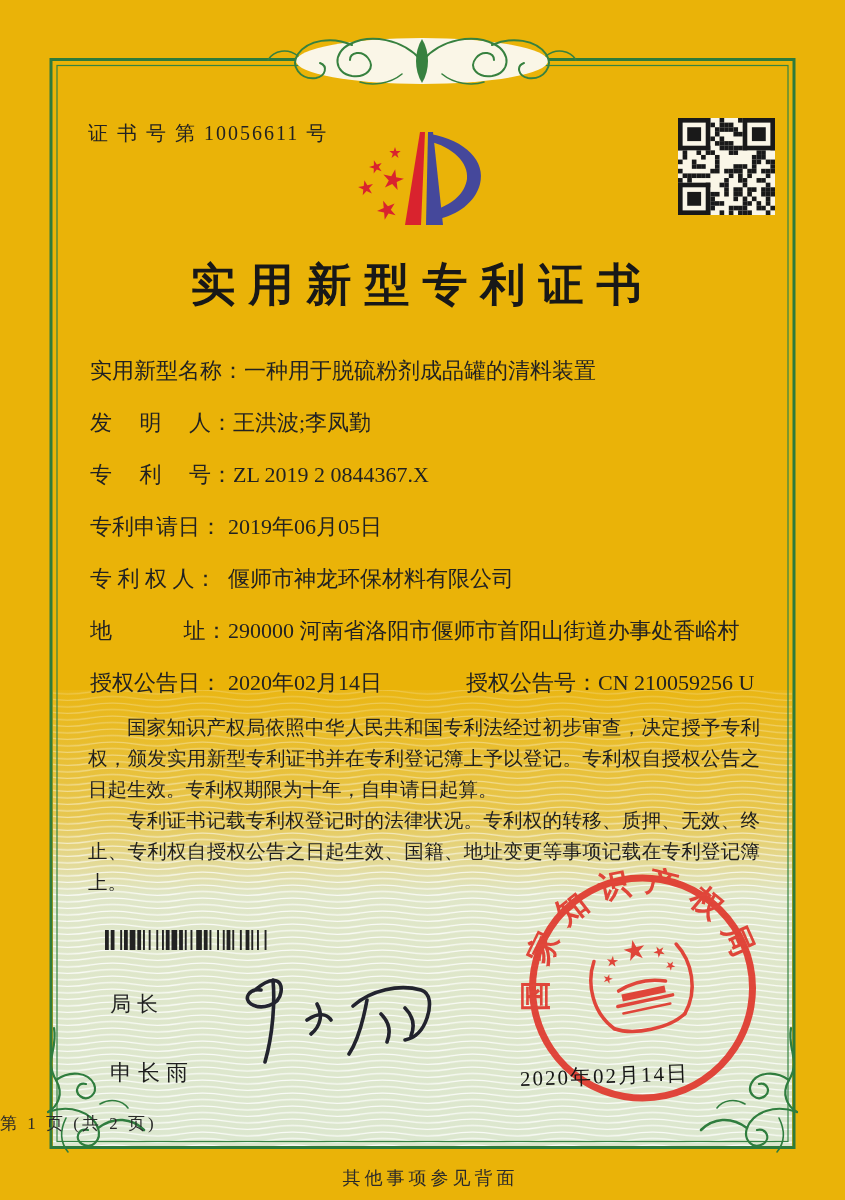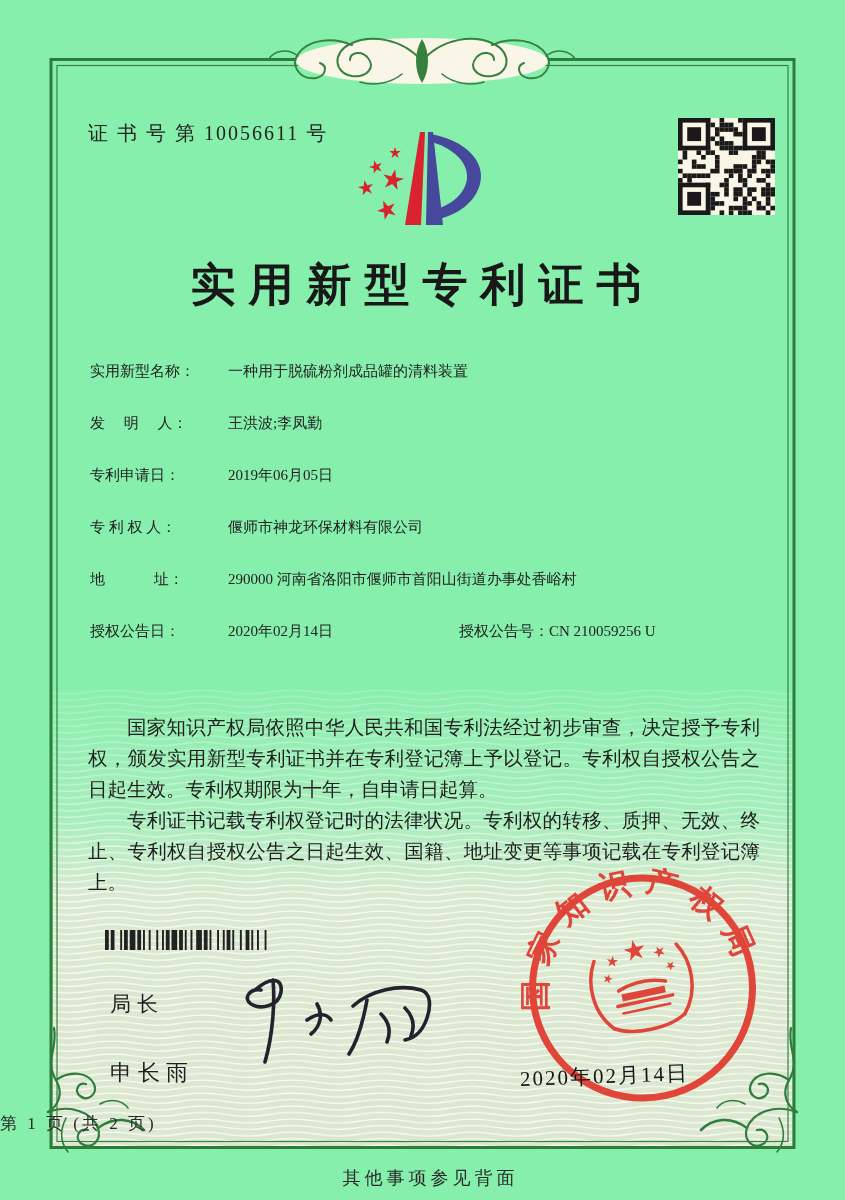--- a/index.html
+++ b/index.html
@@ -1,29 +1,29 @@
 <!DOCTYPE html>
 <html><head>
 <meta charset="utf-8">
 <style>
   html,body{margin:0;padding:0;background:#d8d5c8;}
   .page{
     position:relative;width:845px;height:1200px;margin:0 auto;
-    background:#86efac;overflow:hidden;
+    background:#eab308;overflow:hidden;
     font-family:"Liberation Serif","DejaVu Serif",serif;color:#1f1f1f;
   }
   .abs{position:absolute;}
   
   svg.layer{position:absolute;left:0;top:0;width:845px;height:1200px;pointer-events:none;}
   
   .cert-number{left:88px;top:120px;font-size:20px;letter-spacing:2px;color:#222;}
   .title{left:0;right:0;top:255px;text-align:center;font-size:45px;font-weight:700;
          letter-spacing:13px;color:#181818;}
   
-  .fields{left:90px;top:360px;width:680px;font-size:15px;line-height:22px;}
+  .fields{left:90px;top:360px;width:680px;font-size:22px;line-height:22px;}
   .field-row{display:flex;margin-bottom:30px;white-space:nowrap;}
   .field-label{display:inline-block;min-width:138px;color:#222;}
   .field-value{color:#222;}
   .field-extra{margin-left:78px;text-align:right;}
   
   .paras{left:88px;top:712px;width:672px;font-size:19.5px;line-height:31px;text-align:justify;}
   .paras p{margin:0;text-indent:2em;}
   
   .director-title{left:110px;top:990px;font-size:21px;letter-spacing:6px;}
   .director-name{left:110px;top:1058px;font-size:22px;letter-spacing:6px;}
@@ -275,20 +275,24 @@
   <div class="abs fields" id="fields">
       <div class="field-row">
         <span class="field-label">实用新型名称：</span>
         <span class="field-value">一种用于脱硫粉剂成品罐的清料装置</span>
       </div>
       <div class="field-row">
         <span class="field-label">发　 明　 人：</span>
         <span class="field-value">王洪波;李凤勤</span>
       </div>
       <div class="field-row">
+        <span class="field-label">专　 利　 号：</span>
+        <span class="field-value">ZL 2019 2 0844367.X</span>
+      </div>
+      <div class="field-row">
         <span class="field-label">专利申请日：</span>
         <span class="field-value">2019年06月05日</span>
       </div>
       <div class="field-row">
         <span class="field-label">专 利 权 人：</span>
         <span class="field-value">偃师市神龙环保材料有限公司</span>
       </div>
       <div class="field-row">
         <span class="field-label">地　　　 址：</span>
         <span class="field-value">290000 河南省洛阳市偃师市首阳山街道办事处香峪村</span>

